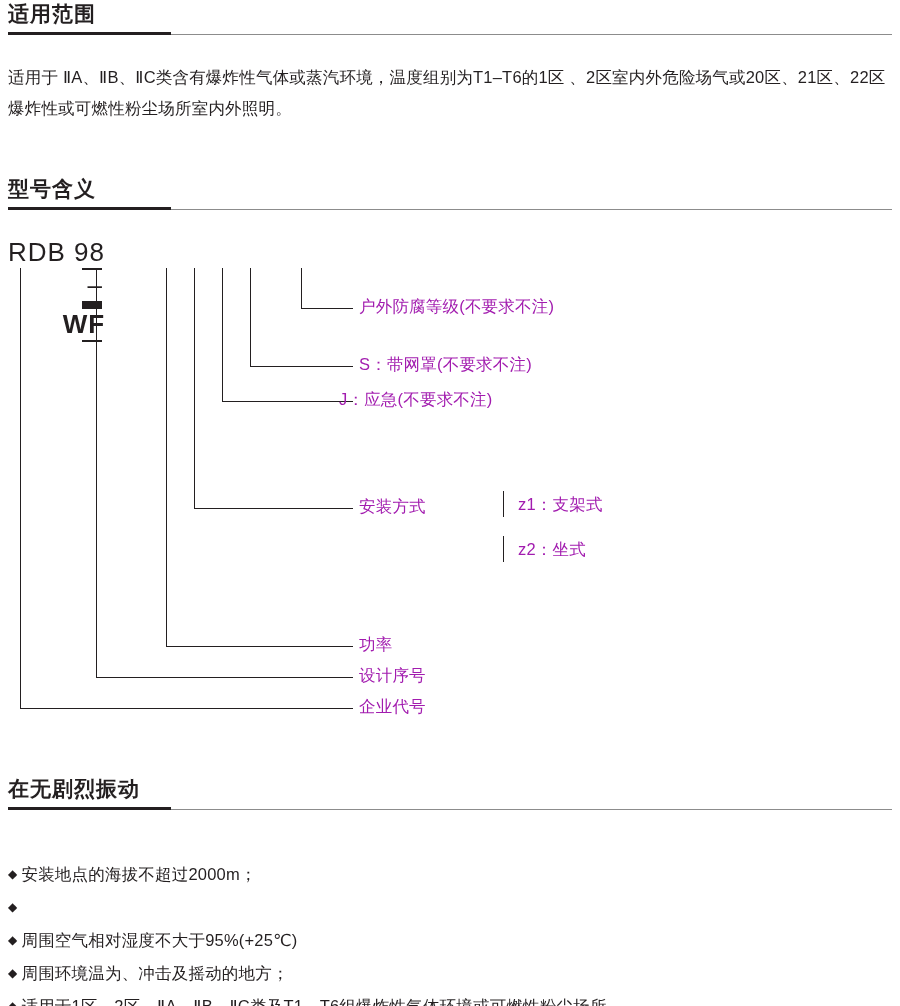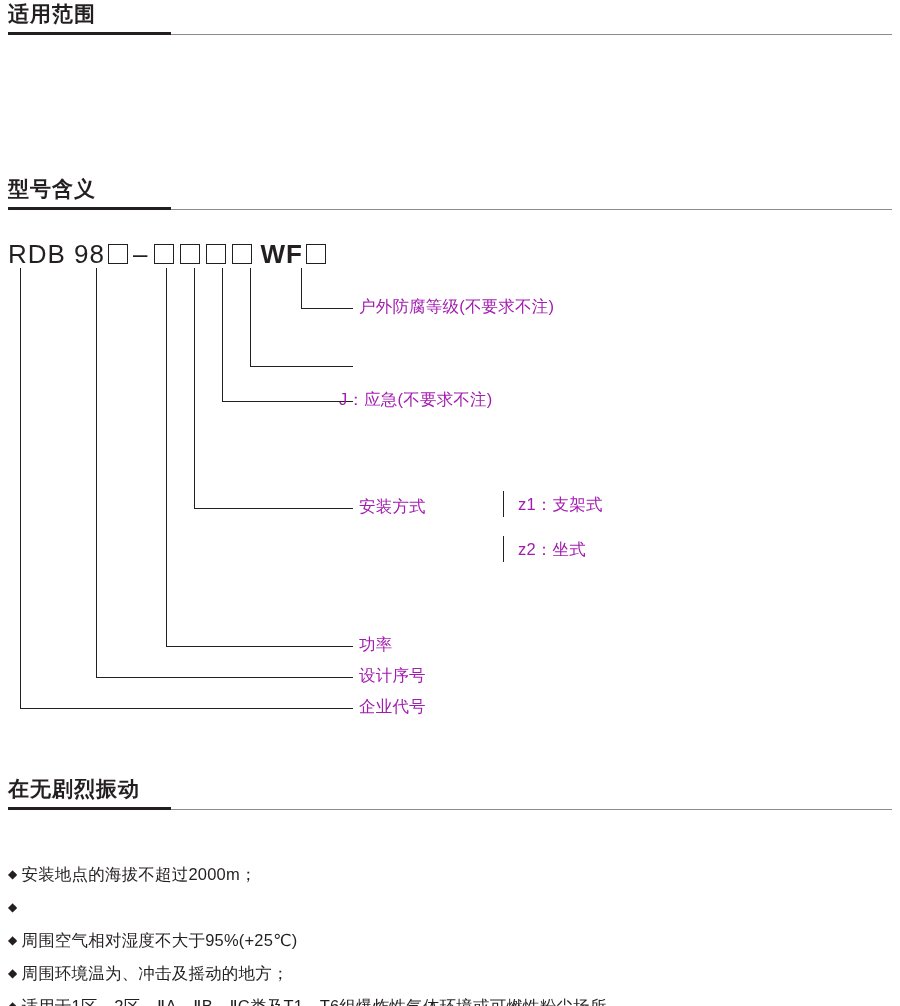--- a/index.html
+++ b/index.html
@@ -54,24 +54,25 @@
   .para {
     font-size: 16.5px;
     line-height: 31px;
     color: #231f20;
     letter-spacing: 0.2px;
   }
 
   
   .model-line {
     display: flex;
-    align-items: center;
+    align-items: flex-end;
     font-size: 26px;
     letter-spacing: 1px;
     height: 34px;
+    flex-direction: column;
   }
   .model-line .txt { white-space: pre; }
   .box {
     display: inline-block;
     border: 1.6px solid #231f20;
     width: 20px;
     height: 20px;
     margin: 0 3px;
     vertical-align: middle;
   }
@@ -129,20 +130,21 @@
 <div class="page">
 
   <div style="position:absolute; left:8px; top:0; width:884px;">
     <div class="section-head">
       <span>适用范围</span>
       <span class="rule-full"></span>
       <span class="rule-accent"></span>
     </div>
   </div>
 
+  <div class="para" style="position:absolute; left:8px; top:62px; width:884px;">适用于 ⅡA、ⅡB、ⅡC类含有爆炸性气体或蒸汽环境，温度组别为T1–T6的1区 、2区室内外危险场气或20区、21区、22区爆炸性或可燃性粉尘场所室内外照明。</div>
 
   <div style="position:absolute; left:8px; top:175px; width:884px;">
     <div class="section-head">
       <span>型号含义</span>
       <span class="rule-full"></span>
       <span class="rule-accent"></span>
     </div>
   </div>
 
   <div class="model-line" style="position:absolute; left:8px; top:237px;">
@@ -158,20 +160,21 @@
   </div>
 
   <div class="diagram" style="position:absolute; left:0; top:268px; width:900px;">
 
     <span class="vline" style="left:301px; top:0px; height:40px;"></span>
     <span class="hline" style="left:301px; top:40px; width:52px;"></span>
     <span class="label" style="left:359px; top:28px;">户外防腐等级(不要求不注)</span>
 
     <span class="vline" style="left:250px; top:0px; height:98px;"></span>
     <span class="hline" style="left:250px; top:98px; width:103px;"></span>
+    <span class="label" style="left:359px; top:86px;">S：带网罩(不要求不注)</span>
 
     <span class="vline" style="left:222px; top:0px; height:133px;"></span>
     <span class="hline" style="left:222px; top:133px; width:131px;"></span>
     <span class="label" style="left:339px; top:121px;">J：应急(不要求不注)</span>
 
     <span class="vline" style="left:194px; top:0px; height:240px;"></span>
     <span class="hline" style="left:194px; top:240px; width:159px;"></span>
     <span class="label" style="left:359px; top:228px;">安装方式</span>
 
     <span class="sub-rule" style="left:503px; top:223px; height:26px;"></span>

